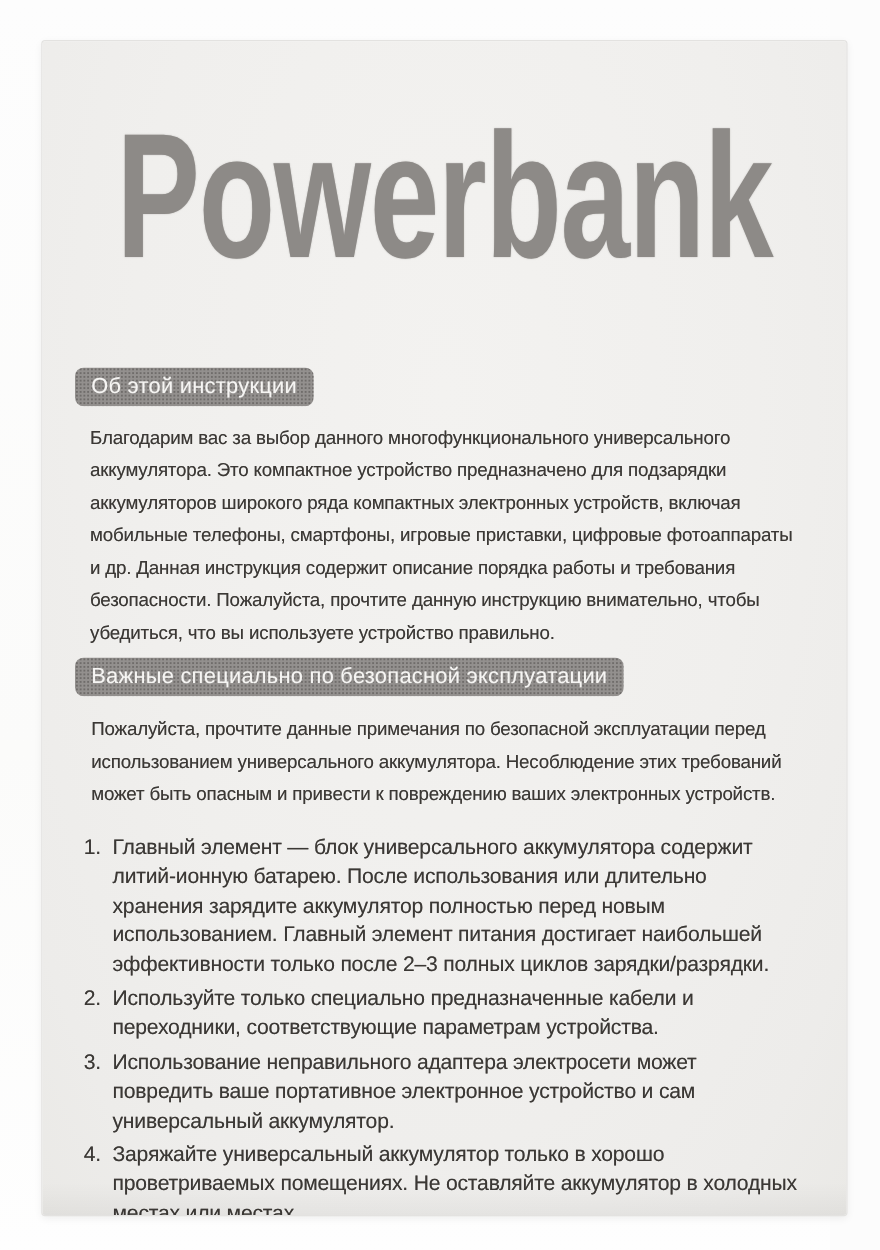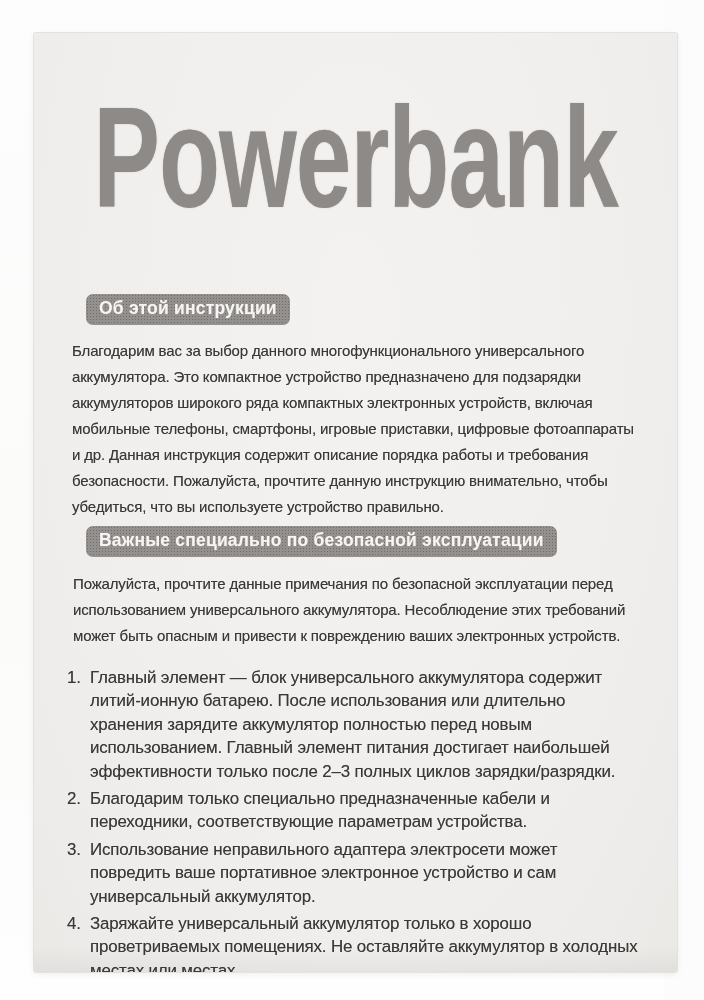--- a/index.html
+++ b/index.html
@@ -52,29 +52,29 @@
     color: #8d8a87;
     transform: scaleY(1.42);
     text-shadow: 0 0 1px rgba(141,138,135,0.6);
     white-space: nowrap;
   }
 
   
   .badge {
     display: block;
     width: fit-content;
-    margin-left: 52px;
+    margin-left: 26px;
     padding: 4px 13px 6px;
     border-radius: 7px;
     background-color: #93908e;
     background-image: radial-gradient(#6f6c6a 0.8px, rgba(0,0,0,0) 0.9px);
     background-size: 3px 3px;
     color: #f6f5f3;
     font-size: 17.5px;
-    font-weight: bold;
+    font-weight: normal;
     letter-spacing: 0.2px;
     text-shadow: 0 0 1px rgba(255,255,255,0.35);
   }
   .badge-about  { margin-top: 87px; }
   .badge-safety { margin-top: 6px; }
 
   .para {
     margin: 13px 36px 0 38px;
     font-size: 15px;
     line-height: 26px;
@@ -116,21 +116,21 @@
 
     <div class="list">
 
       <div class="item">
         <div class="item-num">1.</div>
         <div class="item-text">Главный элемент — блок универсального аккумулятора содержит литий-ионную батарею. После использования или длительно хранения зарядите аккумулятор полностью перед новым использованием. Главный элемент питания достигает наибольшей эффективности только после 2–3 полных циклов зарядки/разрядки.</div>
       </div>
 
       <div class="item">
         <div class="item-num">2.</div>
-        <div class="item-text">Благодарим только специально предназначенные кабели и переходники, соответствующие параметрам устройства.</div>
+        <div class="item-text">Используйте только специально предназначенные кабели и переходники, соответствующие параметрам устройства.</div>
       </div>
 
       <div class="item">
         <div class="item-num">3.</div>
         <div class="item-text">Использование неправильного адаптера электросети может повредить ваше портативное электронное устройство и сам универсальный аккумулятор.</div>
       </div>
 
       <div class="item">
         <div class="item-num">4.</div>
         <div class="item-text">Заряжайте универсальный аккумулятор только в хорошо проветриваемых помещениях. Не оставляйте аккумулятор в холодных местах или местах</div>

